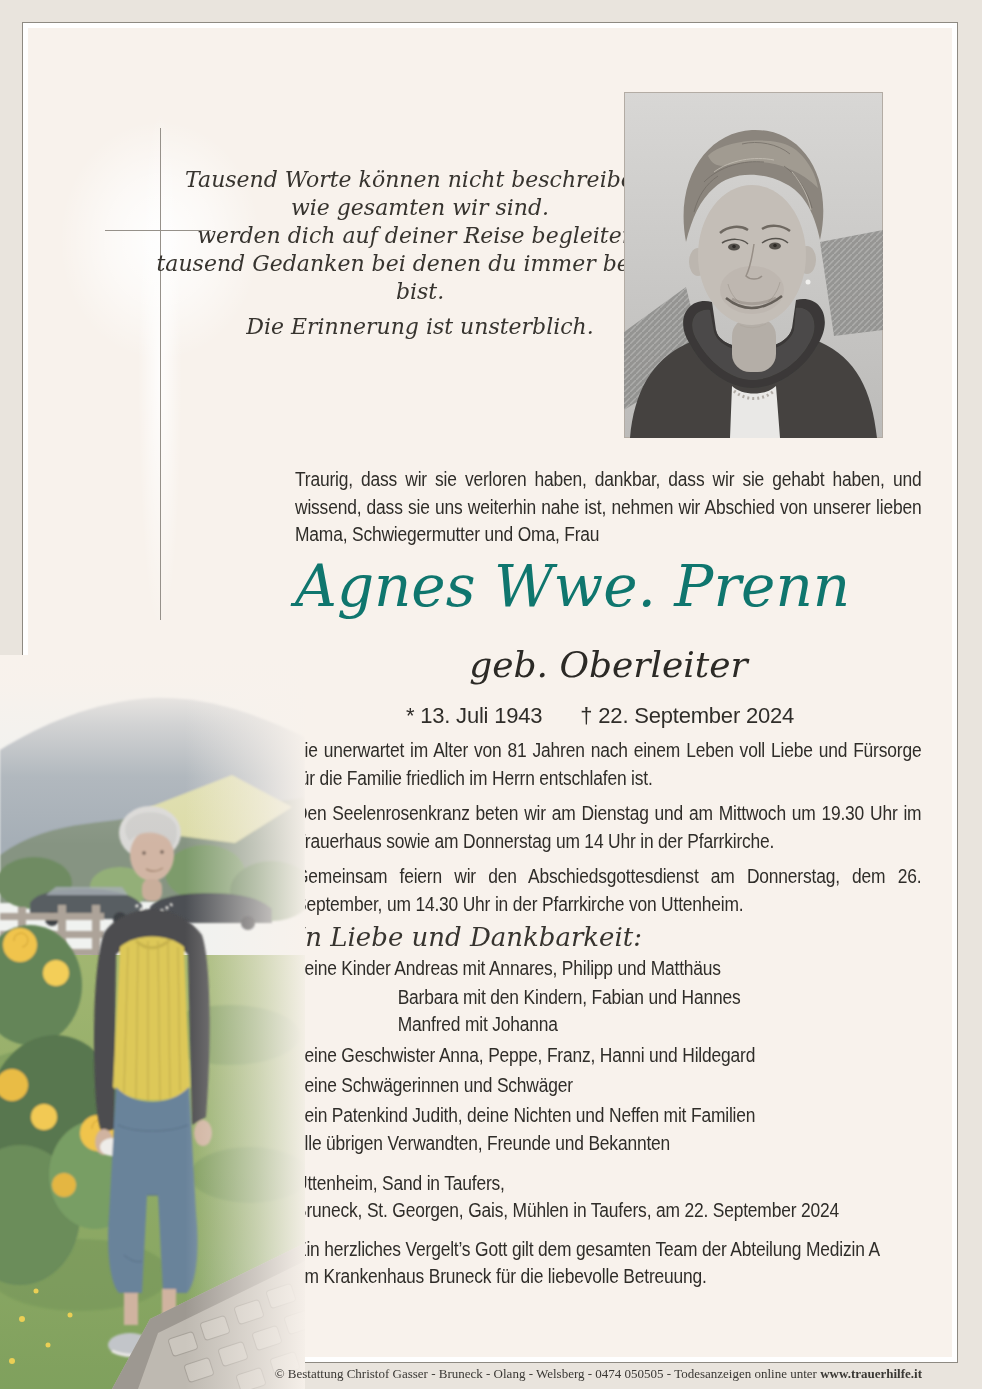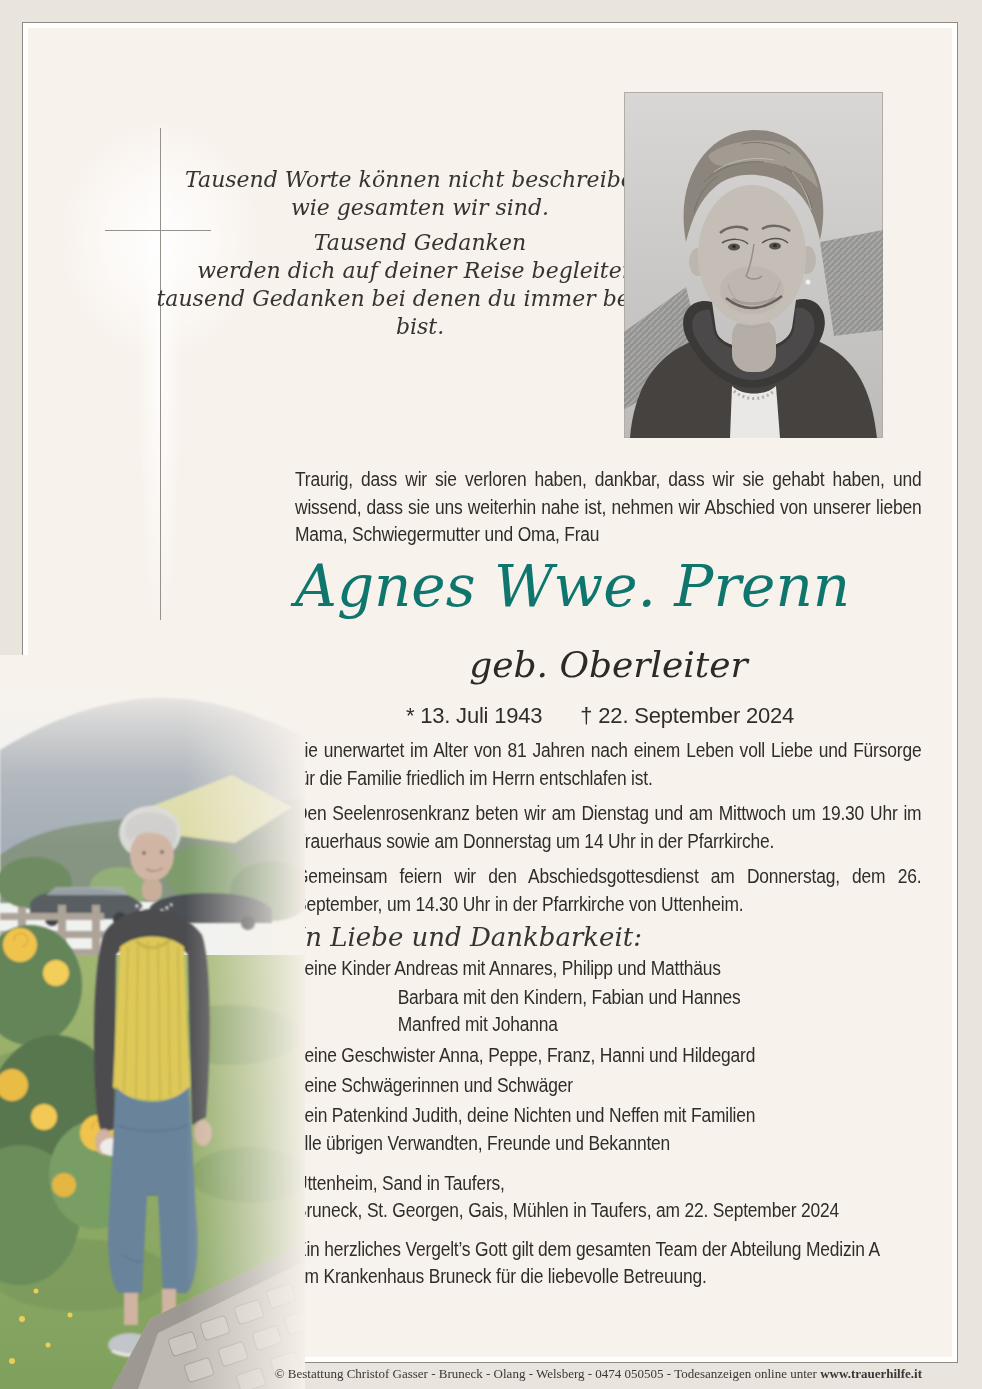--- a/index.html
+++ b/index.html
@@ -90,23 +90,23 @@
 <div class="cross-glow"></div>
 <div class="cross-streak"></div>
 <div>
   <div class="cross-v"></div>
   <div class="cross-h"></div>
 </div>
 
 <div class="poem script">
   <div>Tausend Worte können nicht beschreiben,</div>
   <div>wie gesamten wir sind.</div>
-  <div class="gap">Tausend Gedanken</div>
   <div>werden dich auf deiner Reise begleiten,</div>
   <div>tausend Gedanken bei denen du immer bei uns bist.</div>
+  <div class="gap">Die Erinnerung ist unsterblich.</div>
 </div>
 
 <svg class="portrait" width="259" height="346" viewBox="0 0 259 346">
   <defs>
     <linearGradient id="pbg" x1="0" y1="0" x2="0" y2="1">
       <stop offset="0" stop-color="#d8d7d5"></stop>
         <stop offset="1" stop-color="#bcbbb9"></stop>
     </linearGradient>
     <pattern id="mesh" width="6" height="6" patternUnits="userSpaceOnUse">
       <rect width="6" height="6" fill="#888886"></rect>

